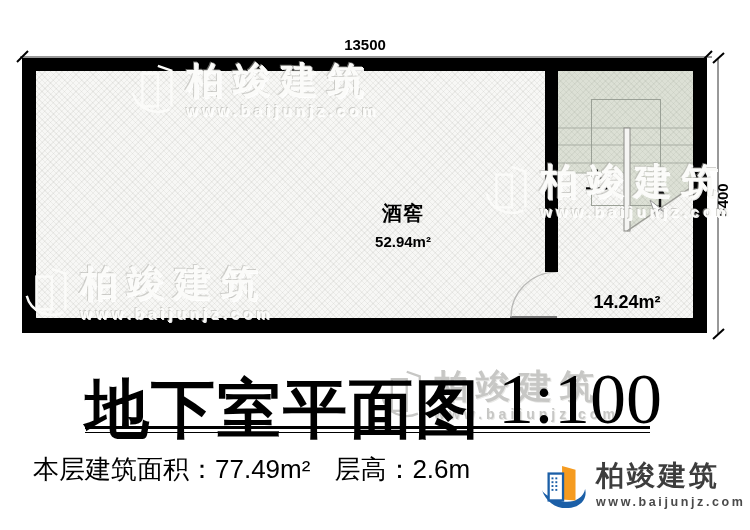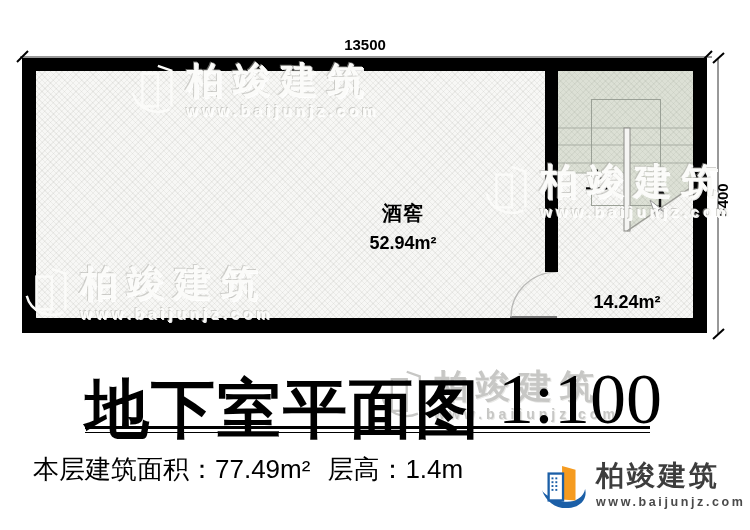--- a/index.html
+++ b/index.html
@@ -18,42 +18,42 @@
       background-color:#dce0d5;
       background-image:
         repeating-linear-gradient(45deg, rgba(90,100,85,0.07) 0 1px, transparent 1px 4px),
         repeating-linear-gradient(-45deg, rgba(90,100,85,0.07) 0 1px, transparent 1px 4px);
       clip-path:polygon(0 0,135px 0,135px 116px,71px 160px,66px 160px,66px 102px,0 102px);}
   .divider-wall{left:545px;top:71px;width:13px;height:201px;background:#000;z-index:4;}
   .linework{left:0;top:0;width:750px;height:530px;z-index:3;pointer-events:none;}
 
   
   .room-name{font-weight:bold;font-size:20px;text-align:center;z-index:5;letter-spacing:1px;}
-  .room-area{font-weight:bold;font-size:18px;text-align:center;z-index:5;}
+  .room-area{font-weight:bold;font-size:15px;text-align:center;z-index:5;}
   .up-label{font-weight:bold;font-size:22px;z-index:5;}
   .dim{font-weight:bold;font-size:15px;text-align:center;z-index:5;}
   .dim-right{transform:rotate(-90deg);transform-origin:center;}
 
   
   .wm{display:flex;align-items:center;gap:6px;z-index:6;pointer-events:none;}
   .wm-light{color:#fbfbf9;text-shadow:-1px -1px 0 rgba(175,175,170,0.55),1px 1px 0 rgba(255,255,255,0.9);}
   .wm-gray{color:#c7c7c5;text-shadow:1px 1px 0 #e9e9e7;}
   .wm-name{font-weight:bold;font-size:37px;letter-spacing:10px;line-height:1;white-space:nowrap;}
   .wm-url{font-weight:bold;font-size:15px;letter-spacing:4px;line-height:1;margin-top:4px;white-space:nowrap;}
   .wm-logo svg{display:block;}
 
   
   .main-title{left:85px;top:342px;font-size:64px;font-weight:bold;letter-spacing:2px;z-index:7;line-height:1.2;margin-top:29px;}
   .scale-label{left:498px;top:356px;font-size:72px;font-weight:400;z-index:7;line-height:1.2;
                font-family:Liberation Serif, serif;}
   .rule-thick{left:85px;top:426px;width:565px;height:3px;background:#000;z-index:7;}
   .rule-thin{left:85px;top:432px;width:565px;height:1px;background:#000;z-index:7;}
 
   
-  .info-line{left:33px;top:452px;display:flex;gap:17px;font-size:26px;z-index:7;white-space:nowrap;}
+  .info-line{left:33px;top:452px;display:flex;gap:24px;font-size:26px;z-index:7;white-space:nowrap;}
 
   
   .brand{left:540px;top:461px;display:flex;align-items:flex-start;gap:8px;z-index:7;}
   .brand-text{display:flex;flex-direction:column;}
   .brand-name{font-size:28px;font-weight:bold;color:#3d3d3d;letter-spacing:3px;line-height:1.1;}
   .brand-url{font-size:12.5px;font-weight:bold;color:#4a4a4a;letter-spacing:2.6px;margin-top:3px;}
 </style>
 </head>
 <body>
 
@@ -168,21 +168,21 @@
     </div>
   </div>
 
   <div class="abs main-title">地下室平面图</div>
   <div class="abs scale-label">1:100</div>
   <div class="abs rule-thick"></div>
   <div class="abs rule-thin"></div>
 
   <div class="abs info-line">
     <span>本层建筑面积：77.49m²</span>
-    <span>层高：1.4m</span>
+    <span>层高：2.6m</span>
   </div>
 
   <div class="abs brand">
     <span>
       <svg width="48" height="52" viewBox="0 0 50 54">
         <path d="M2,30 C7,45 22,53 38,47 C45,44 49,37 47,29 C45,40 31,46 17,40 C9,37 4,34 2,30 Z" fill="#1b5fa7"></path>
         <polygon points="23,5 37,9 37,41 23,40" fill="#f59b20"></polygon>
         <rect x="9" y="13" width="15" height="28" fill="#ffffff" stroke="#1b5fa7" stroke-width="2.4"></rect>
         <g fill="#1b5fa7">
           <rect x="12" y="17" width="2" height="2"></rect>

